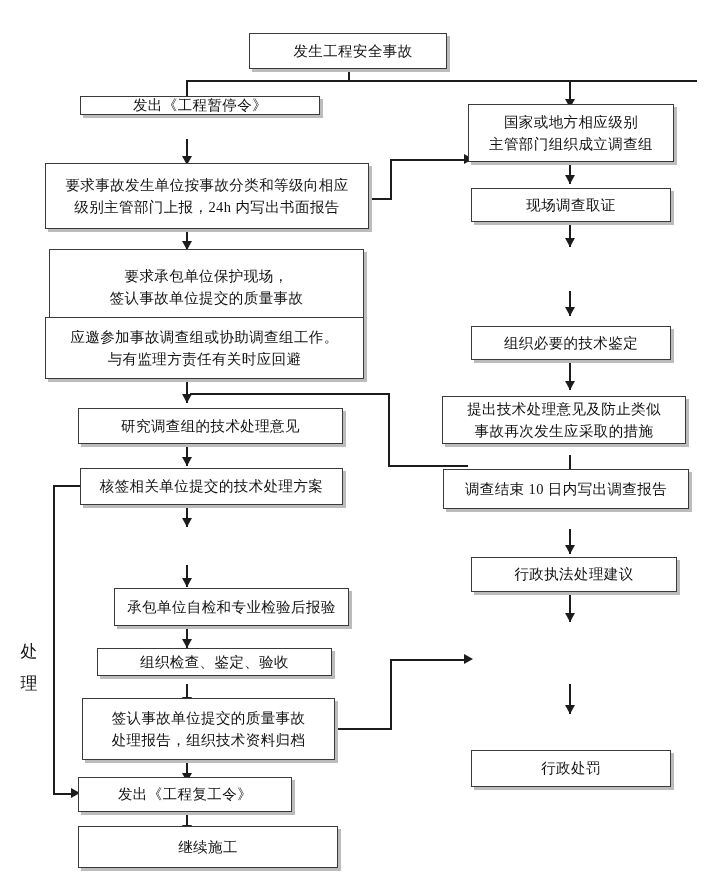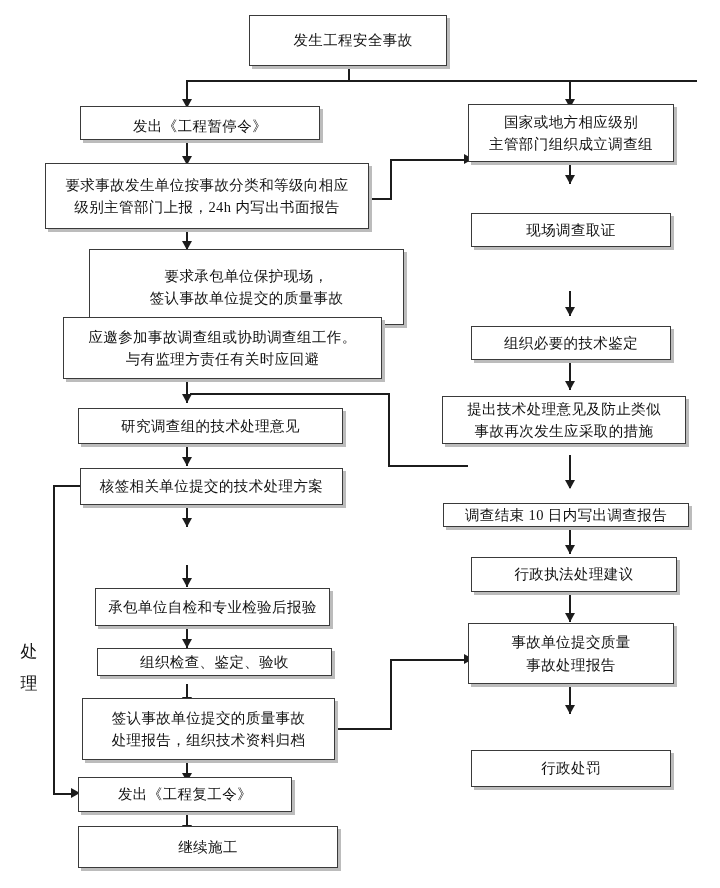--- a/index.html
+++ b/index.html
@@ -150,67 +150,67 @@
 
   <div class="vline" style="left:569px; top:529px; height:25px;"></div>
   <div class="arrow down" style="left:565px; top:545px;"></div>
 
   <div class="vline" style="left:569px; top:592px; height:30px;"></div>
   <div class="arrow down" style="left:565px; top:613px;"></div>
 
   <div class="vline" style="left:569px; top:684px; height:30px;"></div>
   <div class="arrow down" style="left:565px; top:705px;"></div>
 
-  <div class="node" style="left:249px; top:15px; width:198px; height:51px;padding-left:16px;">
+  <div class="node" style="left:249px; top:33px; width:198px; height:36px;padding-left:16px;">
     <span class="txt">
         <span class="ln">发生工程安全事故</span>
       </span>
   </div>
 
-  <div class="node" style="left:80px; top:106px; width:240px; height:34px;align-items:flex-end;">
+  <div class="node" style="left:80px; top:96px; width:240px; height:19px;">
     <span class="txt">
         <span class="ln">发出《工程暂停令》</span>
       </span>
   </div>
 
   <div class="node" style="left:45px; top:163px; width:324px; height:66px;">
     <span class="txt">
       <span class="ln">要求事故发生单位按事故分类和等级向相应</span>
       <span class="ln">级别主管部门上报，24h 内写出书面报告</span>
     </span>
   </div>
 
-  <div class="node" style="left:49px; top:249px; width:315px; height:76px;margin-left:40px;">
+  <div class="node" style="left:49px; top:249px; width:315px; height:76px;">
     <span class="txt">
       <span class="ln">要求承包单位保护现场，</span>
       <span class="ln">签认事故单位提交的质量事故</span>
     </span>
   </div>
 
-  <div class="node" style="left:45px; top:317px; width:319px; height:62px;margin-left:18px;">
+  <div class="node" style="left:45px; top:317px; width:319px; height:62px;">
     <span class="txt">
       <span class="ln">应邀参加事故调查组或协助调查组工作。</span>
       <span class="ln">与有监理方责任有关时应回避</span>
     </span>
   </div>
 
   <div class="node" style="left:78px; top:408px; width:265px; height:36px;">
     <span class="txt">
         <span class="ln">研究调查组的技术处理意见</span>
       </span>
   </div>
 
   <div class="node" style="left:80px; top:468px; width:263px; height:37px;">
     <span class="txt">
         <span class="ln">核签相关单位提交的技术处理方案</span>
       </span>
   </div>
 
 
-  <div class="node" style="left:95px; top:588px; width:235px; height:38px;justify-content:center;">
+  <div class="node" style="left:114px; top:588px; width:235px; height:38px;justify-content:center;">
     <span class="txt">
         <span class="ln">承包单位自检和专业检验后报验</span>
       </span>
   </div>
 
   <div class="node" style="left:97px; top:648px; width:235px; height:28px;">
     <span class="txt">
         <span class="ln">组织检查、鉴定、验收</span>
       </span>
   </div>
@@ -234,58 +234,52 @@
       </span>
   </div>
 
   <div class="node" style="left:468px; top:104px; width:206px; height:58px;">
     <span class="txt">
       <span class="ln">国家或地方相应级别</span>
       <span class="ln">主管部门组织成立调查组</span>
     </span>
   </div>
 
-  <div class="node" style="left:471px; top:188px; width:200px; height:34px;margin-top:25px;">
+  <div class="node" style="left:471px; top:188px; width:200px; height:34px;">
     <span class="txt">
         <span class="ln">现场调查取证</span>
       </span>
   </div>
 
 
   <div class="node" style="left:471px; top:326px; width:200px; height:34px;">
     <span class="txt">
         <span class="ln">组织必要的技术鉴定</span>
       </span>
   </div>
 
   <div class="node" style="left:442px; top:396px; width:244px; height:48px;">
     <span class="txt">
       <span class="ln">提出技术处理意见及防止类似</span>
       <span class="ln">事故再次发生应采取的措施</span>
     </span>
   </div>
 
-  <div class="node" style="left:443px; top:503px; width:246px; height:24px;">
+  <div class="node" style="left:443px; top:469px; width:246px; height:40px;">
     <span class="txt">
         <span class="ln">调查结束 10 日内写出调查报告</span>
       </span>
   </div>
 
   <div class="node" style="left:471px; top:557px; width:206px; height:35px;">
     <span class="txt">
         <span class="ln">行政执法处理建议</span>
       </span>
   </div>
 
-  <div class="node" style="left:468px; top:623px; width:206px; height:61px;">
-    <span class="txt">
-      <span class="ln">事故单位提交质量</span>
-      <span class="ln">事故处理报告</span>
-    </span>
-  </div>
 
   <div class="node" style="left:471px; top:750px; width:200px; height:37px;">
     <span class="txt">
         <span class="ln">行政处罚</span>
       </span>
   </div>
 
   <div class="vlabel" style="left:16px; top:636px;">
     <span>处</span>
     <span>理</span>

